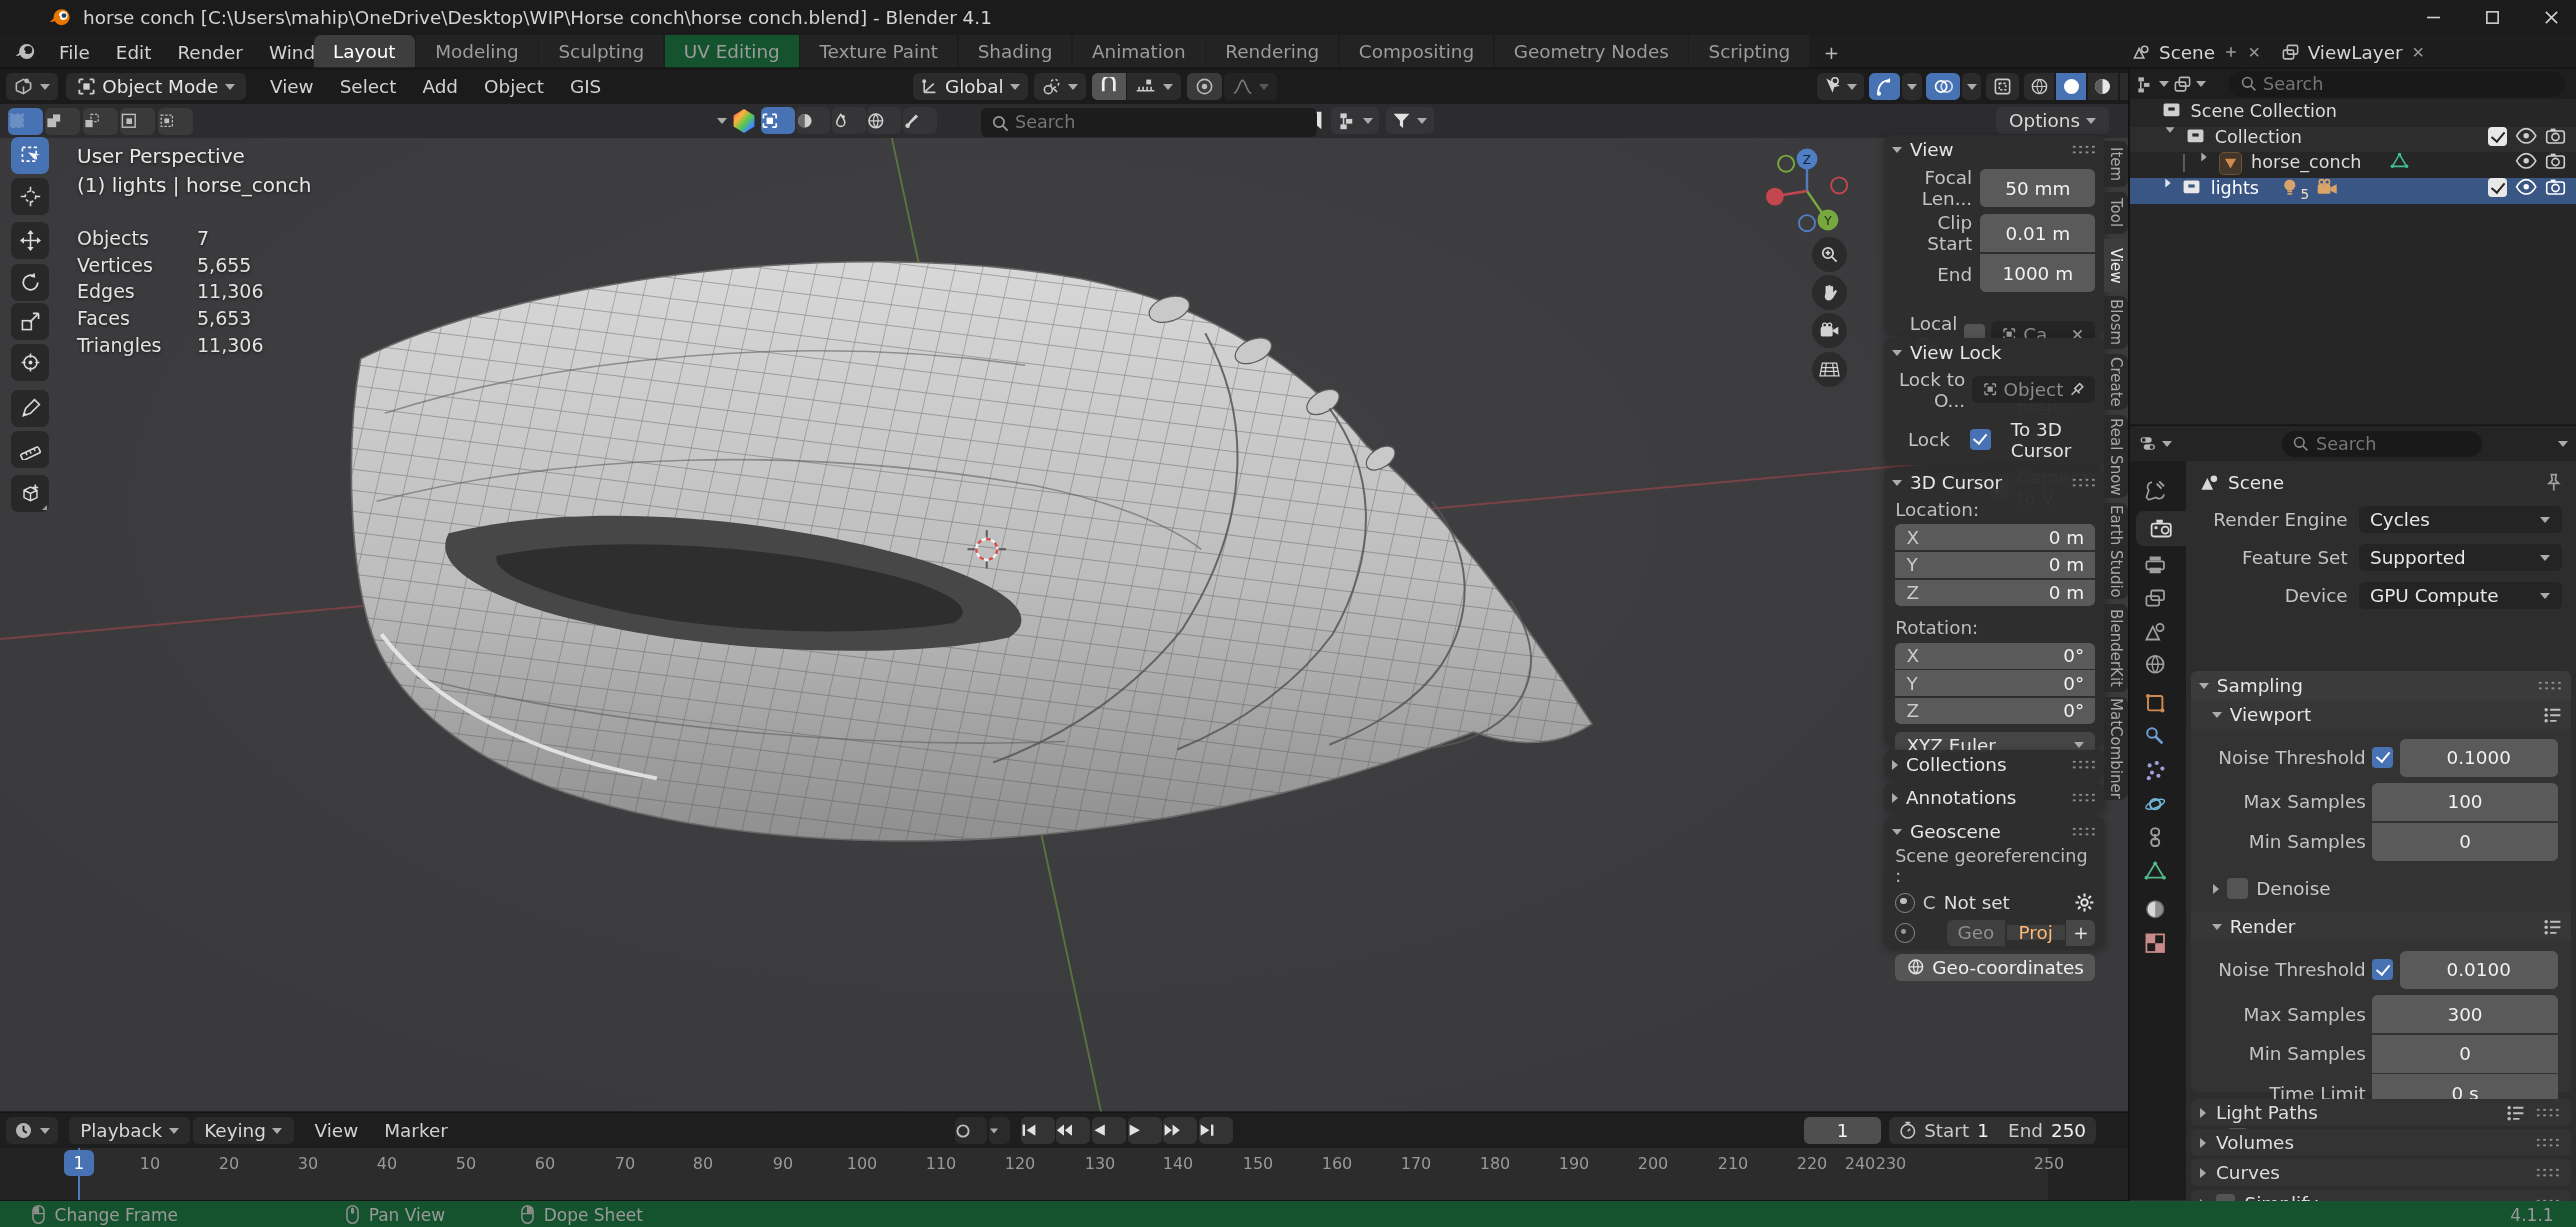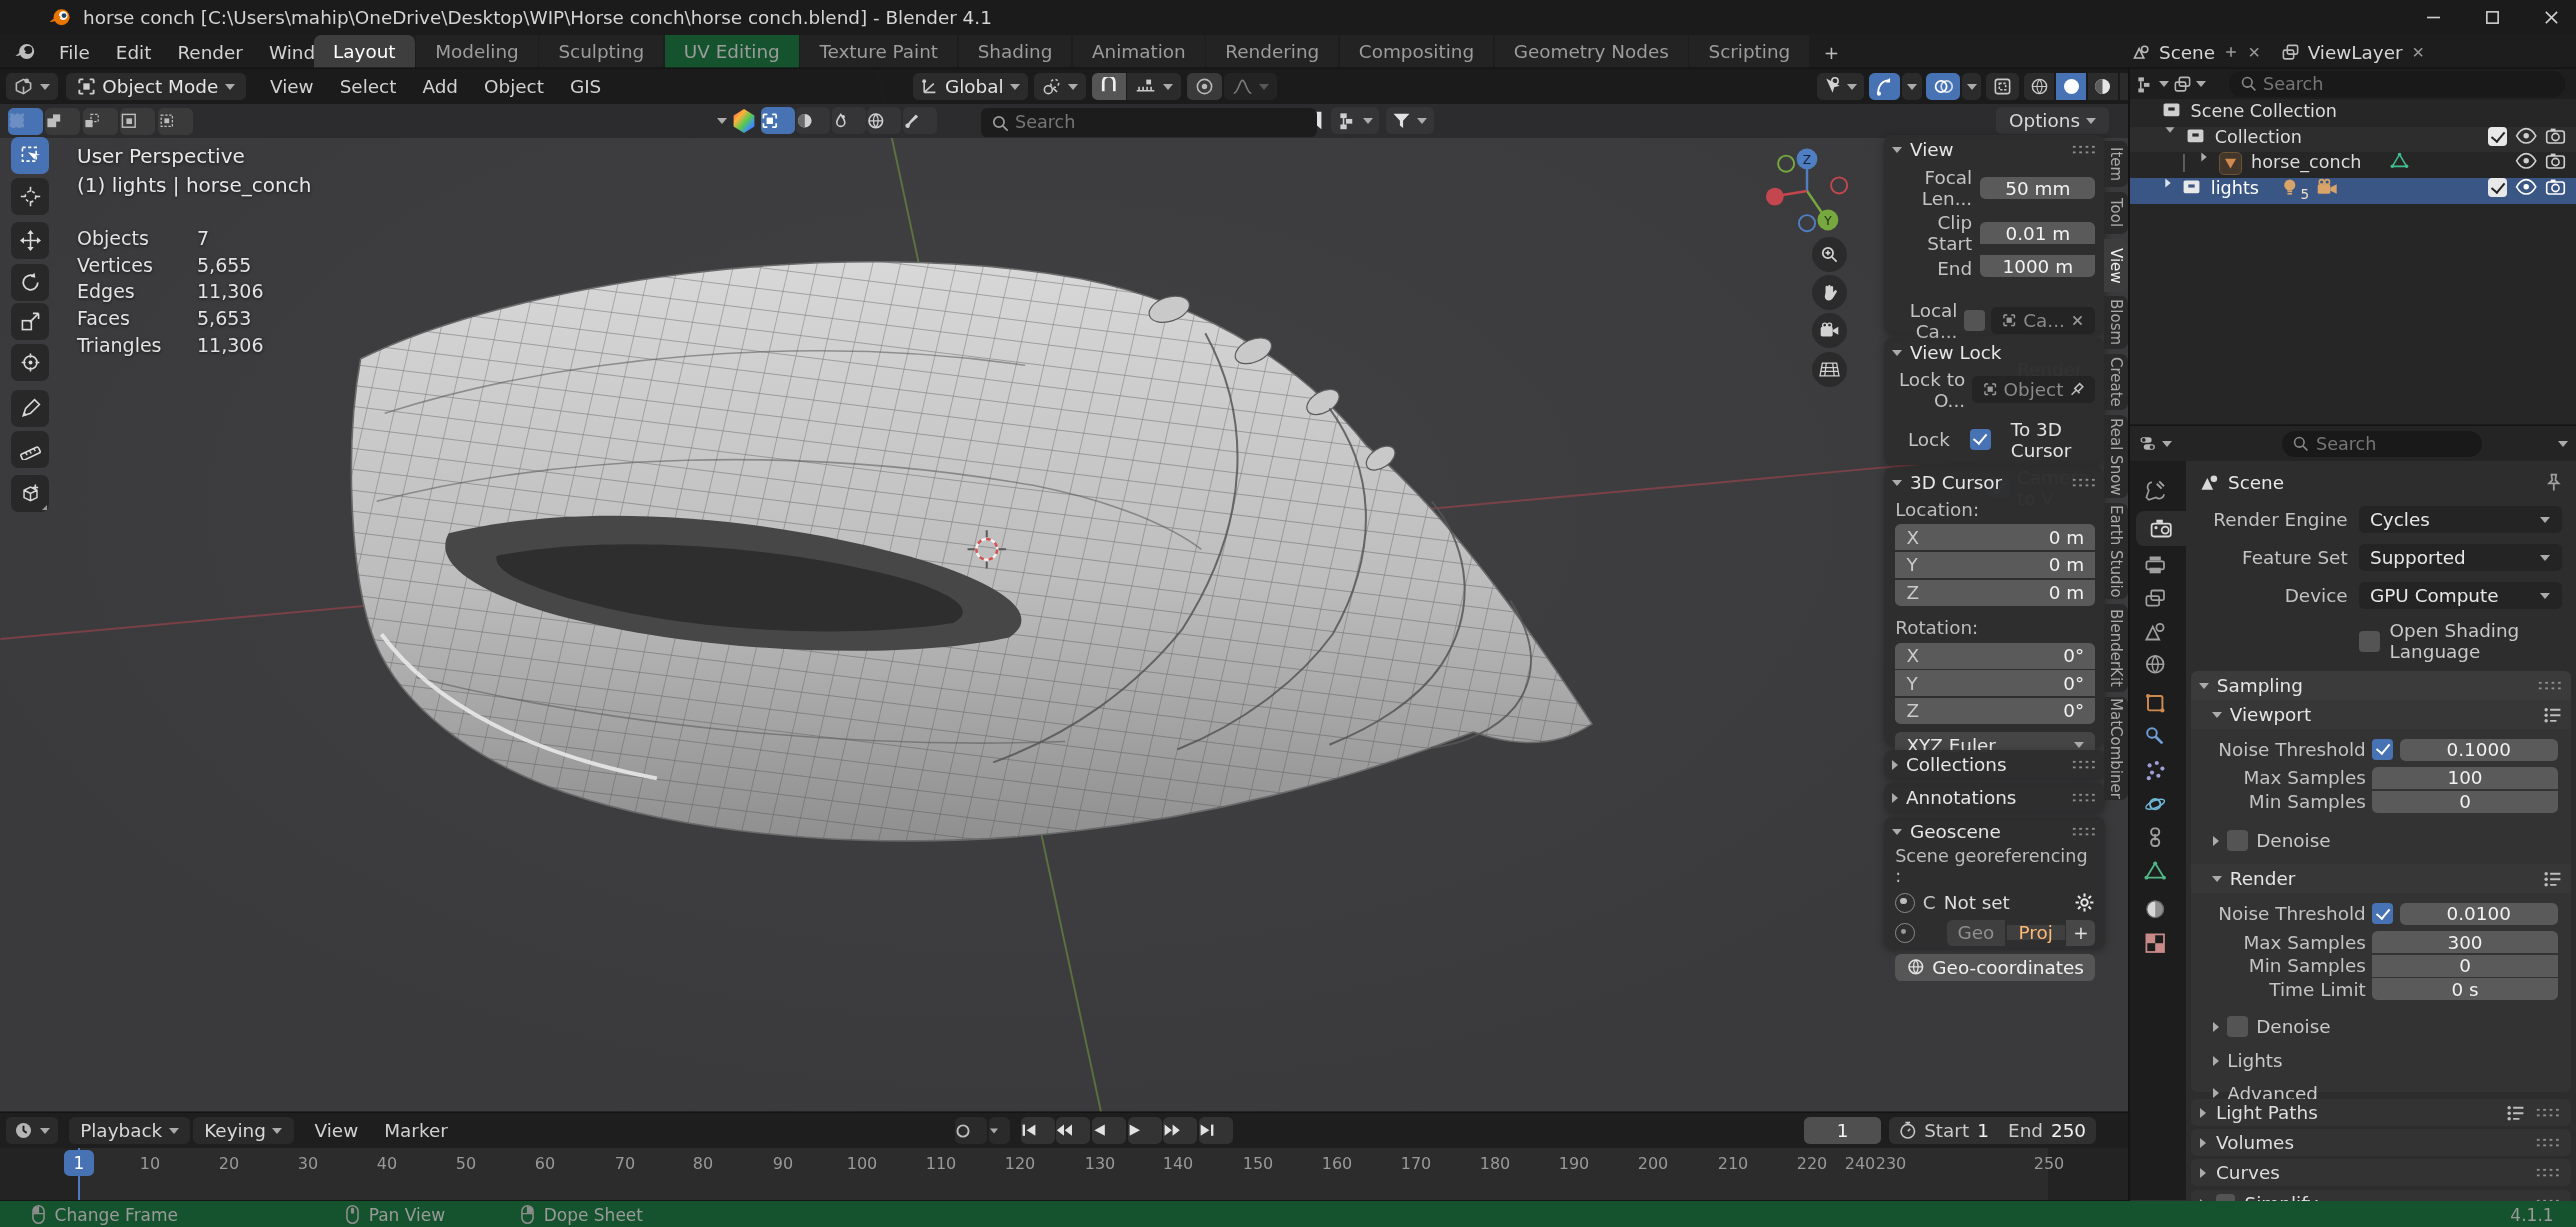--- a/index.html
+++ b/index.html
@@ -10,21 +10,21 @@
   .btn{background:#2b2b2b;border-radius:6.4px;display:flex;align-items:center;justify-content:center;gap:6.4px}
   .chevD{width:0;height:0;border-left:5.6px solid transparent;border-right:5.6px solid transparent;border-top:6.4px solid #ababab}
   .chevR{width:0;height:0;border-top:5.6px solid transparent;border-bottom:5.6px solid transparent;border-left:6.4px solid #ababab}
   .grip{width:26px;height:10.4px;background-image:radial-gradient(#8d8d8d 1.3px,transparent 1.4px);background-size:6.4px 5.6px}
   .cb{width:21px;height:21px;border-radius:4px;background:#545454;position:relative;flex:0 0 auto}
   .cb.on{background:#4772b3}
   .cb.on::after{content:"";position:absolute;left:6.4px;top:2.4px;width:6.4px;height:11.2px;border:solid #fff;border-width:0 2.4px 2.4px 0;transform:rotate(40deg)}
   .cb.white{background:#e8e8e8}
   .cb.white::after{content:"";position:absolute;left:6.4px;top:2.4px;width:6.4px;height:11.2px;border:solid #222;border-width:0 2.4px 2.4px 0;transform:rotate(40deg)}
   .slider{background:#5a5a5a;border-radius:5.6px;height:26px;display:flex;align-items:center;color:#f2f2f2;padding:0 11.2px}
-  .valfield{background:#5a5a5a;border-radius:5.6px;height:22px;display:flex;align-items:center;justify-content:center;color:#f2f2f2}
+  .valfield{background:#5a5a5a;border-radius:5.6px;height:38px;display:flex;align-items:center;justify-content:center;color:#f2f2f2}
   .ddfield{background:#242424;border-radius:5.6px;height:27px;display:flex;align-items:center;color:#e8e8e8;padding:0 11.2px}
   .lbl{color:#c3c3c3;text-align:right}
   .panel{position:absolute;left:1884px;width:221px;background:rgba(45,45,45,.97);border-radius:8px;box-shadow:0 2.4px 8px rgba(0,0,0,.3)}
   .phead{display:flex;align-items:center;height:29px;padding:0 8px;gap:8px;color:#e6e6e6}
   .ntab{position:absolute;left:2104px;width:24px;background:#2a2a2a;color:#a9a9a9;border-radius:0 7.2px 7.2px 0;
         display:flex;align-items:center;justify-content:center;font-size:15px}
   .ntab span{writing-mode:vertical-rl}
   .ntab.act{background:#3d3d3d;color:#efefef}
   .menuitem{padding:0 13px;color:#d2d2d2}
   .vtool{position:absolute;left:11.2px;width:38px;height:37px;border-radius:7.2px;background:rgba(38,38,38,.85);
@@ -986,24 +986,20 @@
       <span class="lbl" style="padding-right:11.2px">Feature Set</span>
       <div class="ddfield">
           <span>Supported</span>
           <span class="chevD" style="margin-left:auto"></span>
         </div>
       <span class="lbl" style="padding-right:11.2px">Device</span>
       <div class="ddfield">
           <span>GPU Compute</span>
           <span class="chevD" style="margin-left:auto"></span>
         </div>
-    </div>
-    <div class="flex" style="padding:11.2px 14.4px 0 173px;gap:9.6px">
-      <span class="cb"></span>
-      <span class="sub">Open Shading Language</span>
     </div>
 
     <div class="abs" style="left:4.8px;top:210px;width:380px;height:421px;background:#333333;border-radius:6.4px">
       <div class="phead" style="background:#3b3b3b;border-radius:6.4px 6.4px 0 0">
         <span class="chevD"></span>
           <span>Sampling</span>
         <span class="grip" style="margin-left:auto"></span>
       </div>
       <div class="phead" style="background:#373737;padding-left:21px">
         <span class="chevD"></span>

